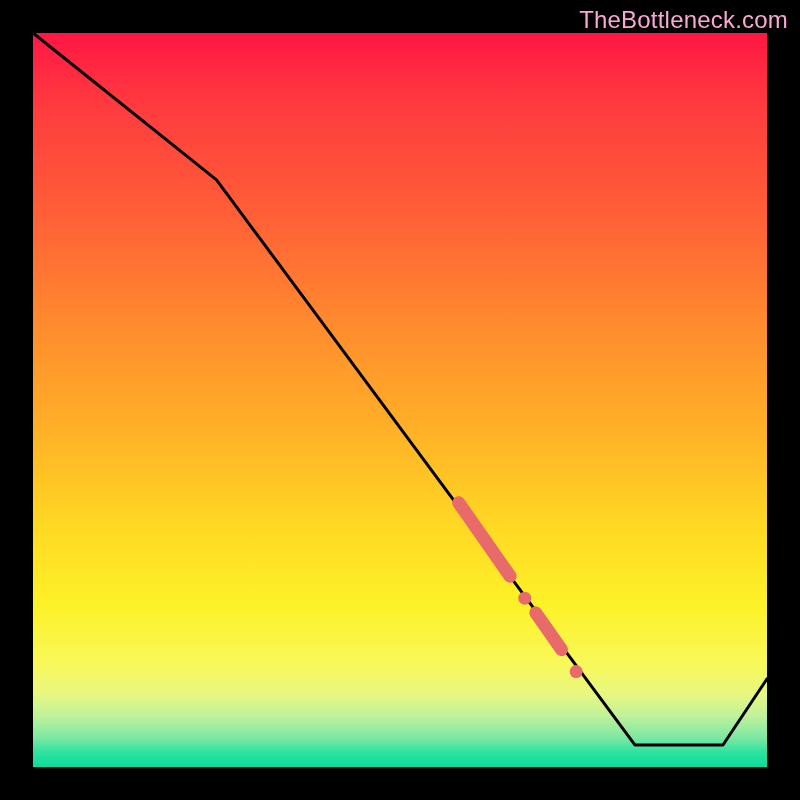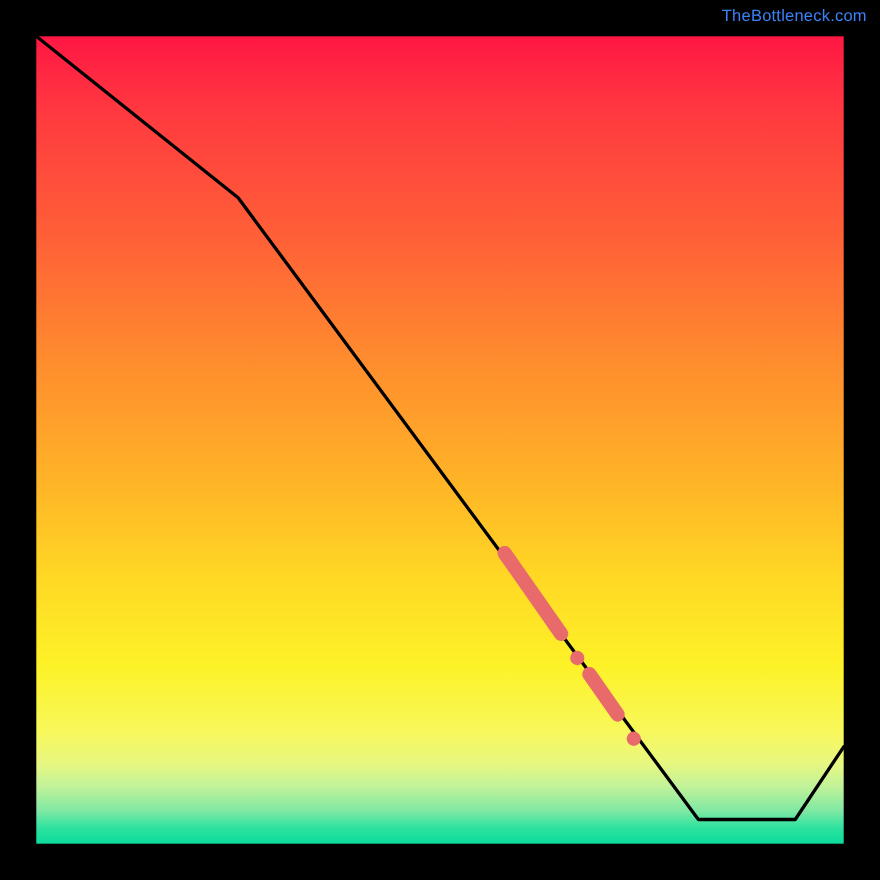--- a/index.html
+++ b/index.html
@@ -39,22 +39,22 @@
         #c0f29a 93%,
         #7de8a3 96%,
         #2fe2a0 98%,
         #0bdc9b 100%
       );
   }
   .watermark {
     position: absolute;
     top: 6px;
     right: 12px;
-    color: #3b82f6;
-    font-size: 15px;
+    color: #f9a8d4;
+    font-size: 24px;
     font-weight: 500;
     letter-spacing: 0.2px;
     user-select: none;
   }
   svg.overlay {
     position: absolute;
     left: 33px;
     top: 33px;
     width: 734px;
     height: 734px;

